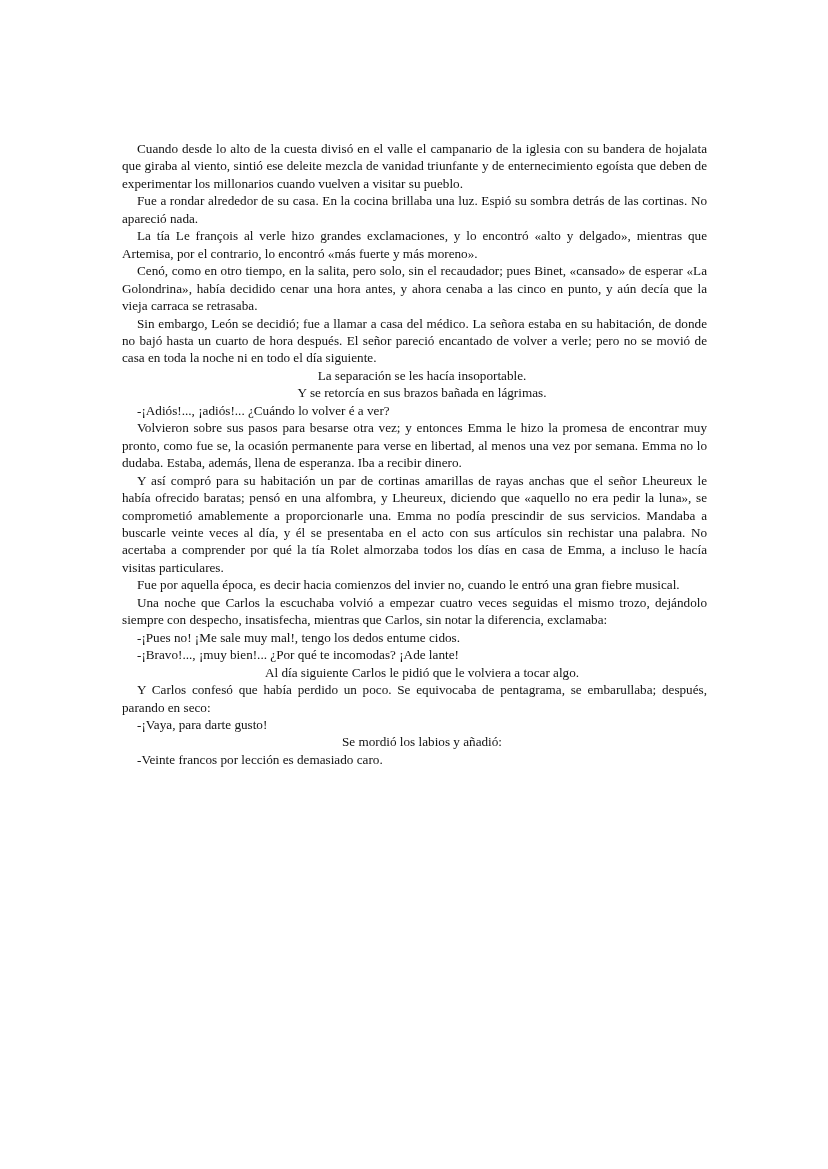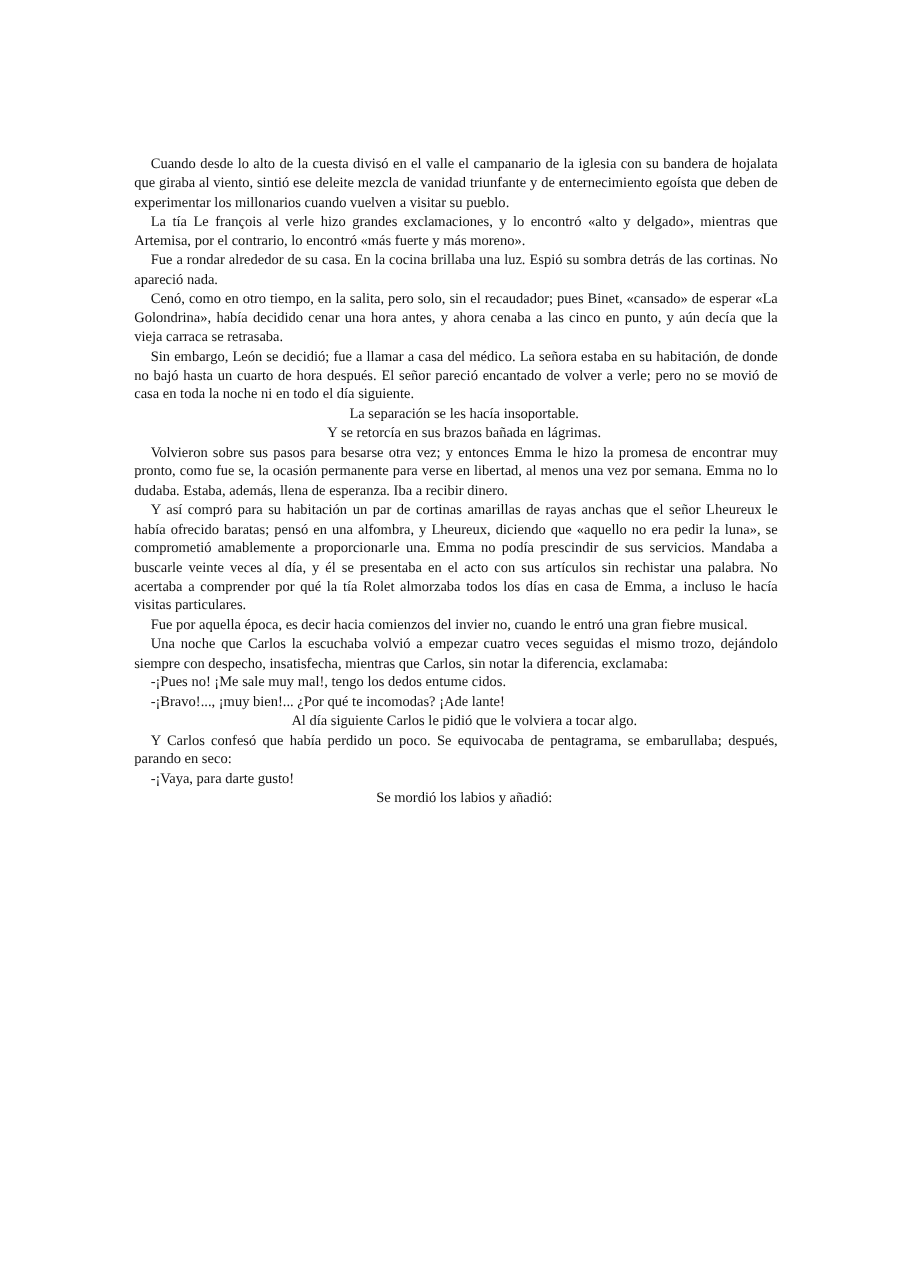--- a/index.html
+++ b/index.html
@@ -57,30 +57,32 @@
     text-indent: 15px;
     text-align: left;
   }
 </style>
 </head>
 <body>
 
 <div id="page" style="background: rgb(255, 255, 255);">
   <div id="text-column" style="color: rgb(17, 17, 17);">
       <p class="para">Cuando desde lo alto de la cuesta divisó en el valle el campanario de la iglesia con su bandera de hojalata que giraba al viento, sintió ese deleite mezcla de vanidad triunfante y de enternecimiento egoísta que deben de experimentar los millonarios cuando vuelven a visitar su pueblo.</p>
+      <p class="para">Fue a rondar alrededor de su casa. En la cocina brillaba una luz. Espió su sombra detrás de las cortinas. No apareció nada.</p>
       <p class="para">La tía Le françois al verle hizo grandes exclamaciones, y lo encontró «alto y delgado», mientras que Artemisa, por el contrario, lo encontró «más fuerte y más moreno».</p>
-      <p class="para">Fue a rondar alrededor de su casa. En la cocina brillaba una luz. Espió su sombra detrás de las cortinas. No apareció nada.</p>
       <p class="para">Cenó, como en otro tiempo, en la salita, pero solo, sin el recaudador; pues Binet, «cansado» de esperar «La Golondrina», había decidido cenar una hora antes, y ahora cenaba a las cinco en punto, y aún decía que la vieja carraca se retrasaba.</p>
       <p class="para">Sin embargo, León se decidió; fue a llamar a casa del médico. La señora estaba en su habitación, de donde no bajó hasta un cuarto de hora después. El señor pareció encantado de volver a verle; pero no se movió de casa en toda la noche ni en todo el día siguiente.</p>
       <p class="para single">La separación se les hacía insoportable.</p>
       <p class="para single">Y se retorcía en sus brazos bañada en lágrimas.</p>
+      <p class="para dialogue">-¡Adiós!..., ¡adiós!... ¿Cuándo lo volver é a ver?</p>
       <p class="para">Volvieron sobre sus pasos para besarse otra vez; y entonces Emma le hizo la promesa de encontrar muy pronto, como fue se, la ocasión permanente para verse en libertad, al menos una vez por semana. Emma no lo dudaba. Estaba, además, llena de esperanza. Iba a recibir dinero.</p>
       <p class="para">Y así compró para su habitación un par de cortinas amarillas de rayas anchas que el señor Lheureux le había ofrecido baratas; pensó en una alfombra, y Lheureux, diciendo que «aquello no era pedir la luna», se comprometió amablemente a proporcionarle una. Emma no podía prescindir de sus servicios. Mandaba a buscarle veinte veces al día, y él se presentaba en el acto con sus artículos sin rechistar una palabra. No acertaba a comprender por qué la tía Rolet almorzaba todos los días en casa de Emma, a incluso le hacía visitas particulares.</p>
       <p class="para">Fue por aquella época, es decir hacia comienzos del invier no, cuando le entró una gran fiebre musical.</p>
       <p class="para">Una noche que Carlos la escuchaba volvió a empezar cuatro veces seguidas el mismo trozo, dejándolo siempre con despecho, insatisfecha, mientras que Carlos, sin notar la diferencia, exclamaba:</p>
       <p class="para dialogue">-¡Pues no! ¡Me sale muy mal!, tengo los dedos entume cidos.</p>
       <p class="para dialogue">-¡Bravo!..., ¡muy bien!... ¿Por qué te incomodas? ¡Ade lante!</p>
       <p class="para single">Al día siguiente Carlos le pidió que le volviera a tocar algo.</p>
       <p class="para">Y Carlos confesó que había perdido un poco. Se equivocaba de pentagrama, se embarullaba; después, parando en seco:</p>
       <p class="para dialogue">-¡Vaya, para darte gusto!</p>
       <p class="para single">Se mordió los labios y añadió:</p>
+      <p class="para dialogue">-Veinte francos por lección es demasiado caro.</p>
     </div>
 </div>
 
 </body></html>

